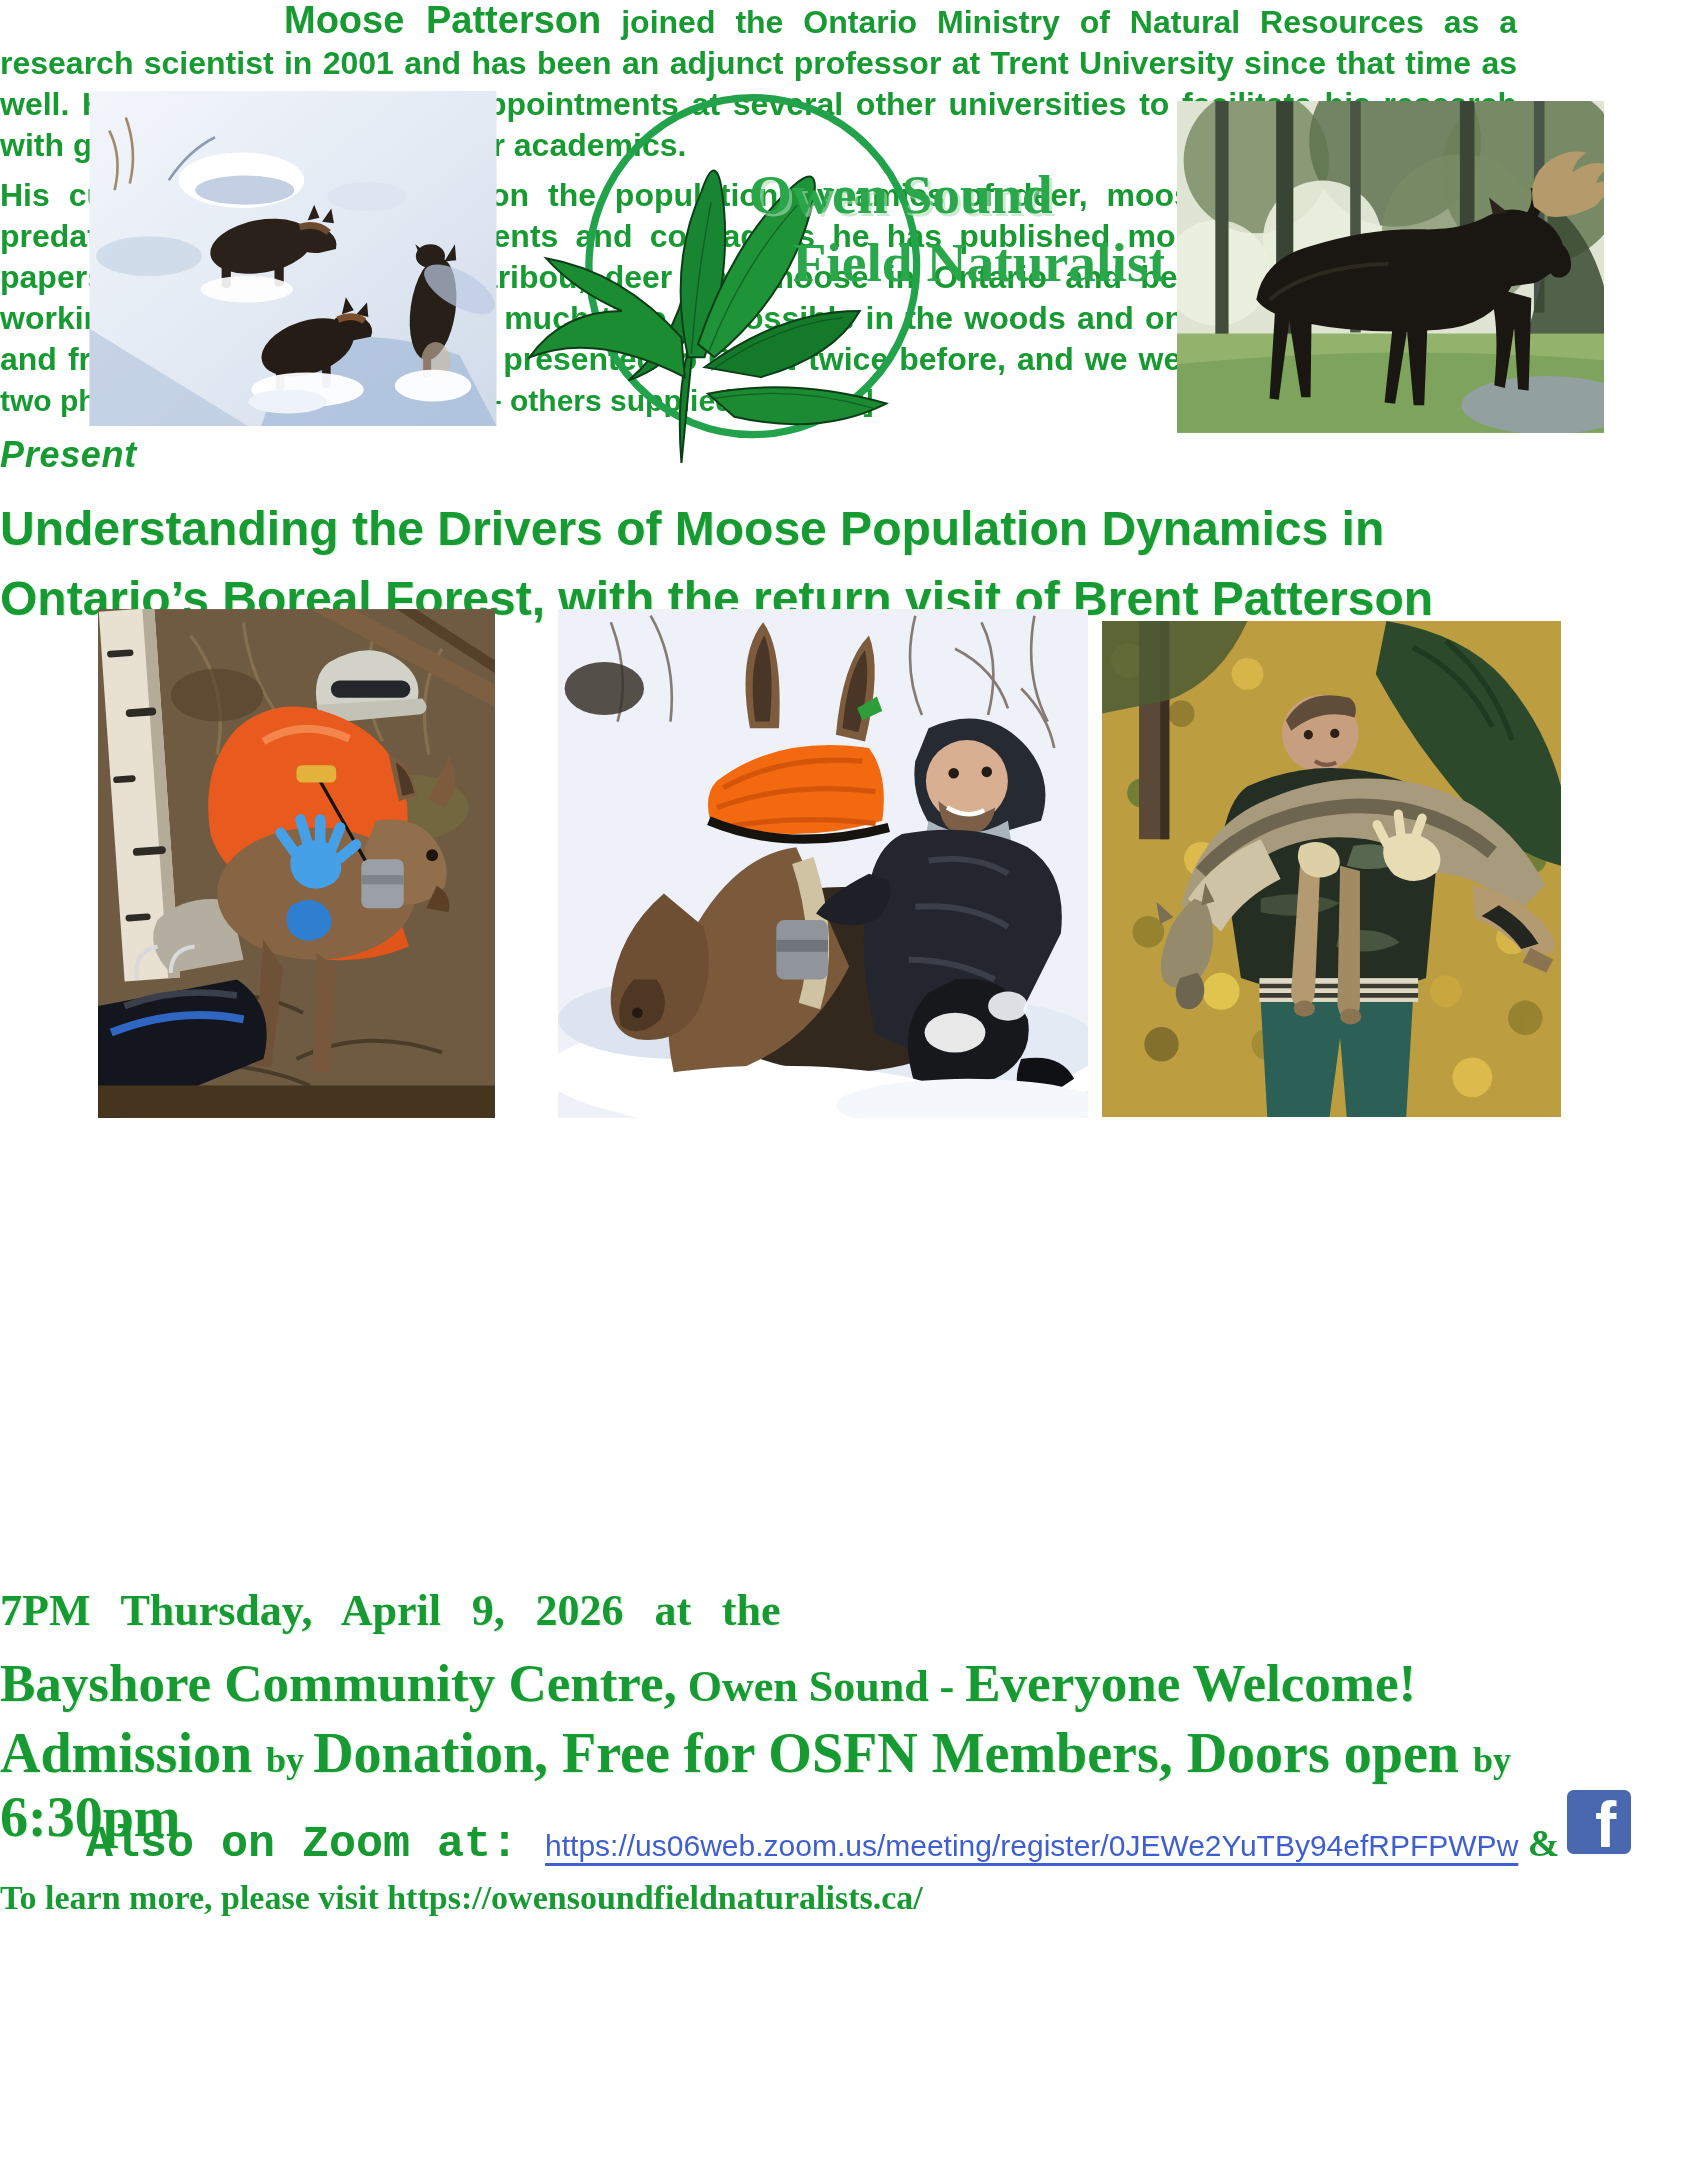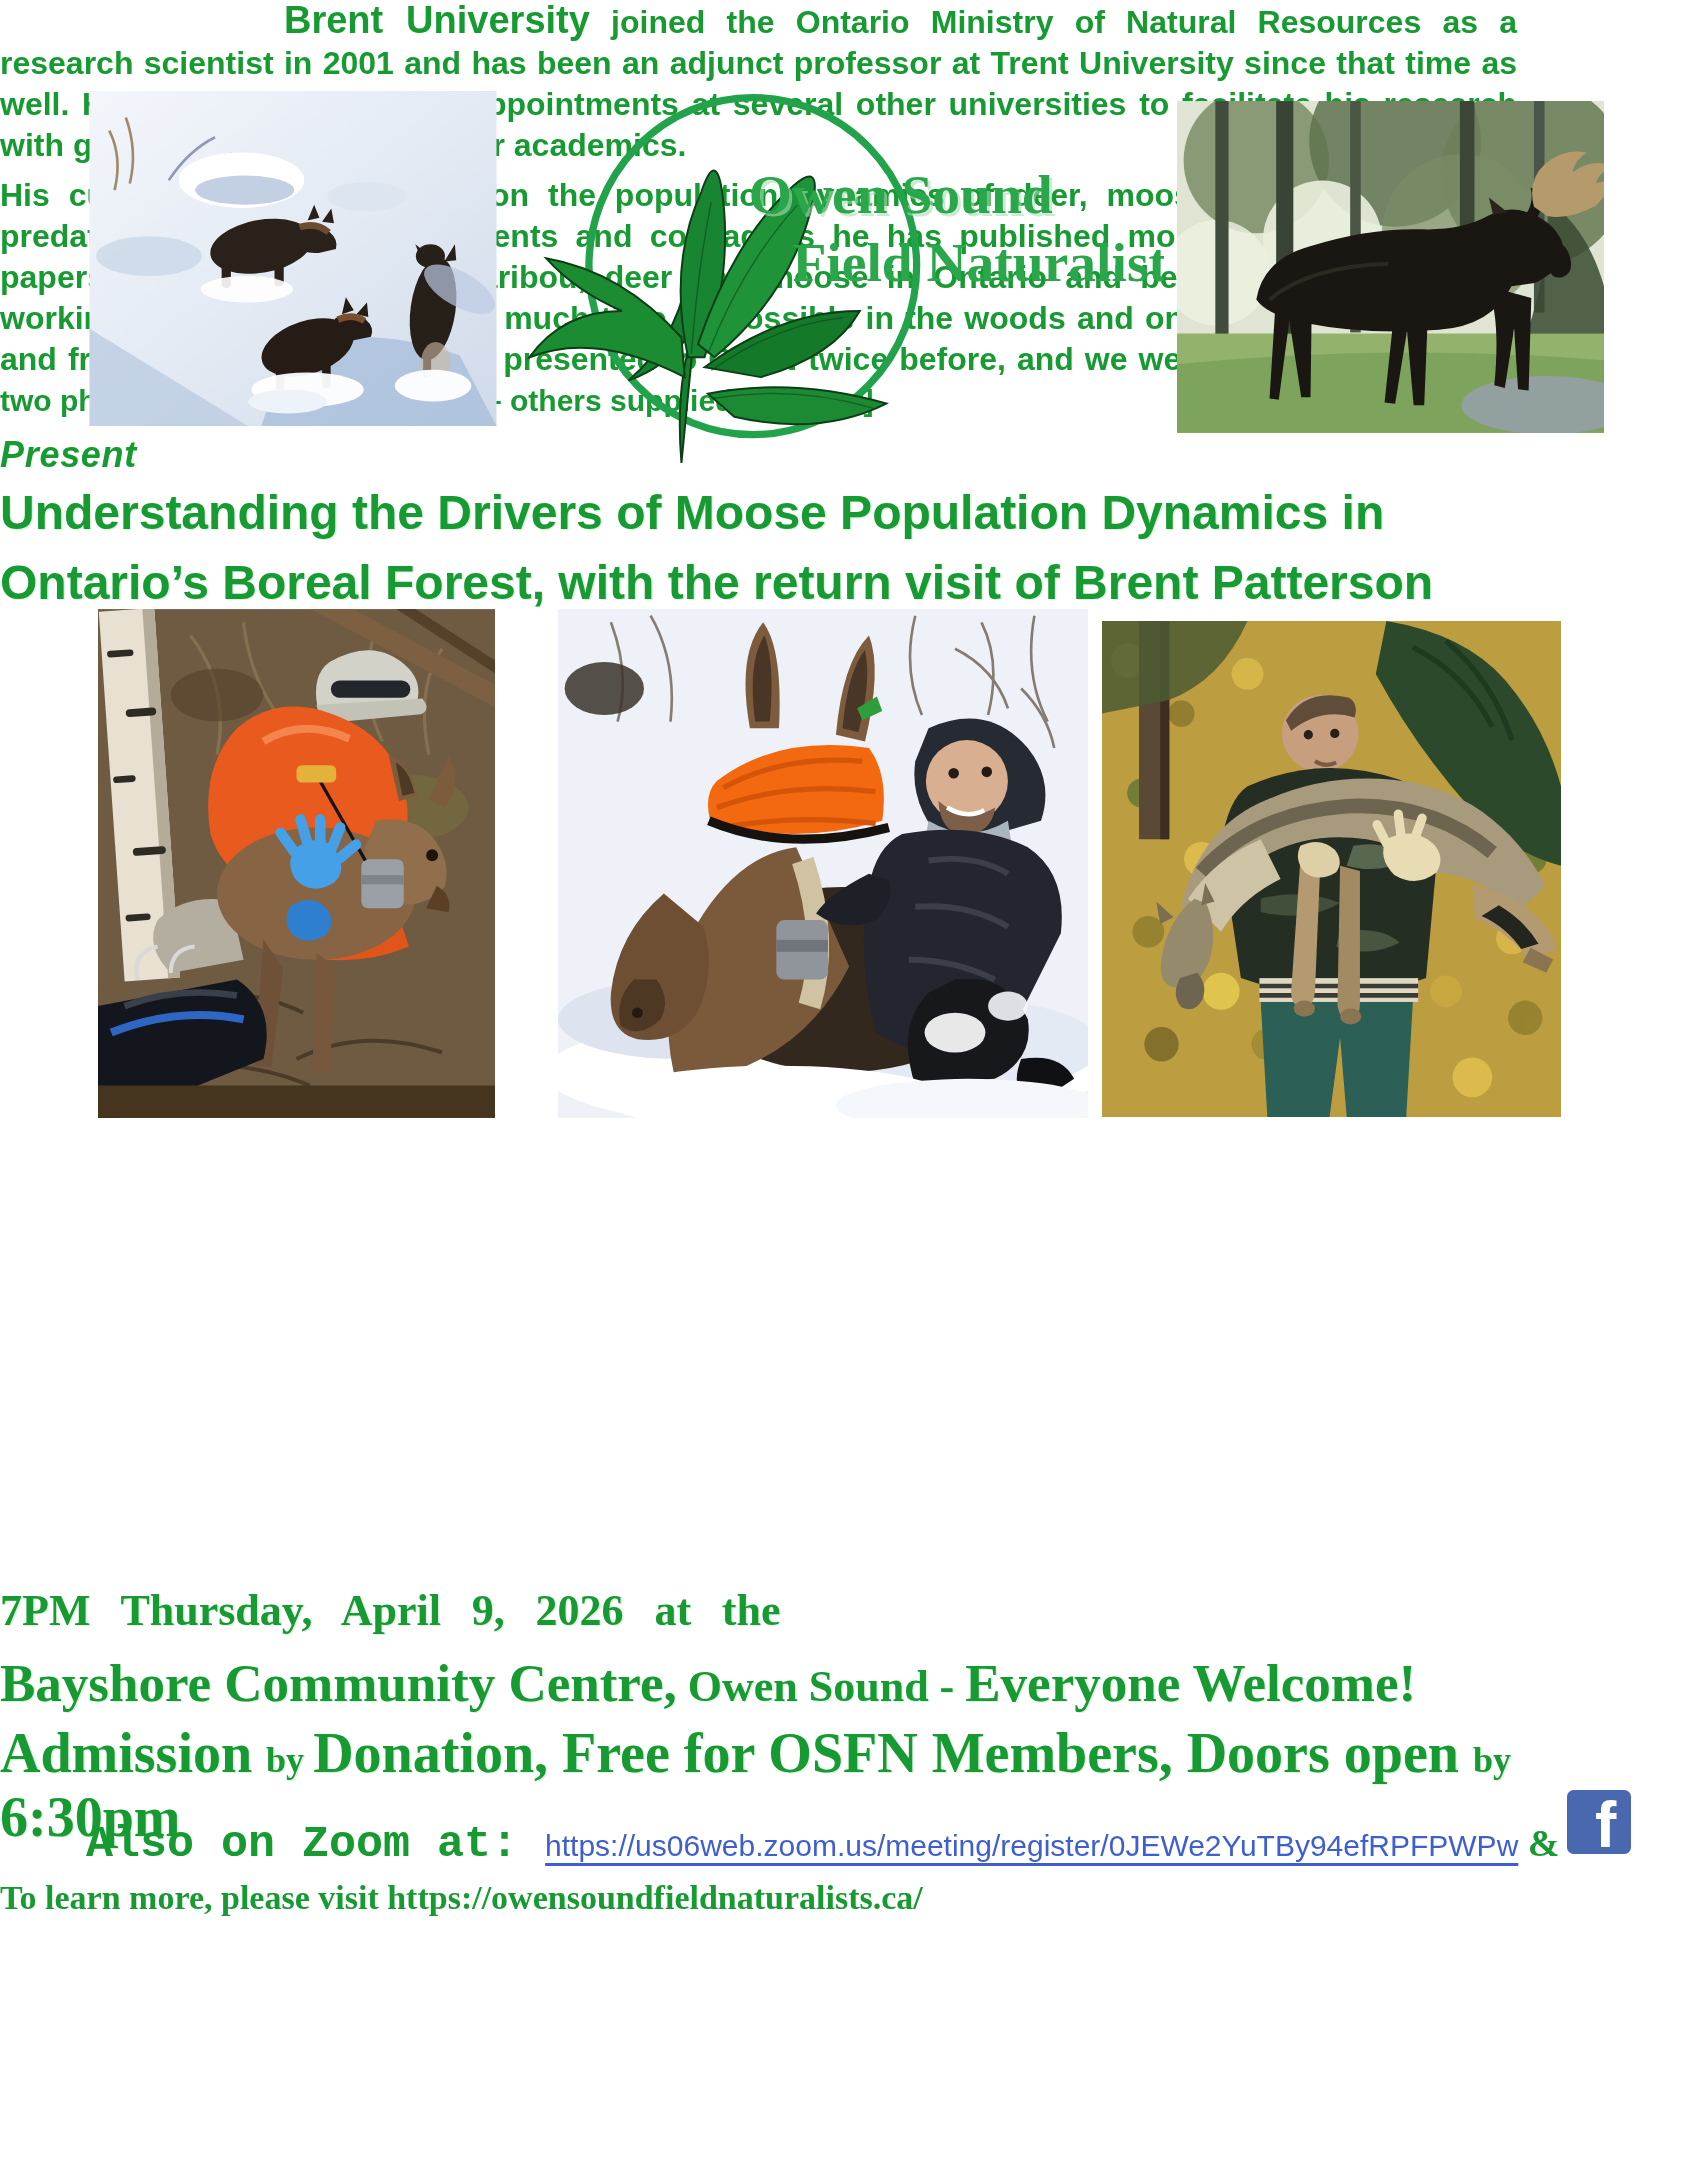--- a/index.html
+++ b/index.html
@@ -15,21 +15,21 @@
   .abs{position:absolute}
   .center{left:0;width:1687px;text-align:left}
   .serif{font-family:"Liberation Serif",serif}
 
   
   .photo-frame{position:absolute;overflow:hidden}
   .photo-frame svg{display:block;width:100%;height:100%}
 
   .present{top:434px;font-size:36px;font-weight:bold;font-style:italic;color:var(--green);
            letter-spacing:0.7px}
-  .headline{top:478px;font-size:48px;font-weight:bold;color:var(--green);line-height:70px;
+  .headline{top:494px;font-size:48px;font-weight:bold;color:var(--green);line-height:70px;
             text-shadow:1.3px 1.3px 0 rgba(190,228,196,.55)}
 
   
   .bio{left:85px;top:1150px;width:1517px;color:var(--green);font-weight:bold;
        font-size:32px;line-height:41px;text-align:justify}
   .bio p{margin:0}
   .bio .p1{text-indent:284px}
   .bio .p2{margin-top:9.3px}
   .bio .bio-name{font-size:38px}
   .bio .credit{font-size:30px}
@@ -354,21 +354,21 @@
       <path d="M600 430 q40 24 60 58 l-26 8 q-24 -34 -60 -50z" fill="#23251f"></path>
       <path d="M648 494 l34 18 -10 20 -36 -16z" fill="#8a7452"></path>
 
       <path d="M430 330 q40 -20 70 6 q20 20 6 44 q-30 24 -64 4 q-26 -26 -12 -54z" fill="#e8dcb4"></path>
       <path d="M430 336 l-14 -28 M452 324 l-4 -32 M474 326 l10 -28" stroke="#e8dcb4" stroke-width="14" stroke-linecap="round"></path>
       <path d="M300 340 q30 -14 52 6 q14 18 2 34 q-26 16 -48 0 q-16 -20 -6 -40z" fill="#ddd0a6"></path>
     </svg>
   </div>
 
   <div class="bio">
-    <p class="p1"><span class="bio-name">Brent University</span><span> joined the Ontario Ministry of Natural Resources as a research scientist in 2001 and has been an adjunct professor at Trent University since that time as well.  He also holds academic appointments at several other universities to facilitate his research with graduate students and other academics.</span></p>
+    <p class="p1"><span class="bio-name">Moose Patterson</span><span> joined the Ontario Ministry of Natural Resources as a research scientist in 2001 and has been an adjunct professor at Trent University since that time as well.  He also holds academic appointments at several other universities to facilitate his research with graduate students and other academics.</span></p>
     <p class="p2"><span> His current research focuses on the population dynamics of deer, moose, caribou and their predators. Along with his students and colleagues he has published more than 130 scientific papers on wolves, coyotes, caribou, deer and moose in Ontario and beyond. When he’s not working, he enjoys spending as much time as possible in the woods and on the water with family and friends. Brent Paterson has presented to OSFN twice before, and we welcome his return. </span><span class="credit">[Top two photos are by Ted Armstrong – others supplied by Brent]</span></p>
   </div>
 
   <div class="abs center when serif">7PM Thursday, April 9, 2026 at the</div>
 
   <div class="abs center venue">
     <span class="big">Bayshore Community Centre,</span><span class="mid"> Owen Sound - </span><span class="big"> Everyone Welcome!</span>
   </div>
 
   <div class="abs center admission">

